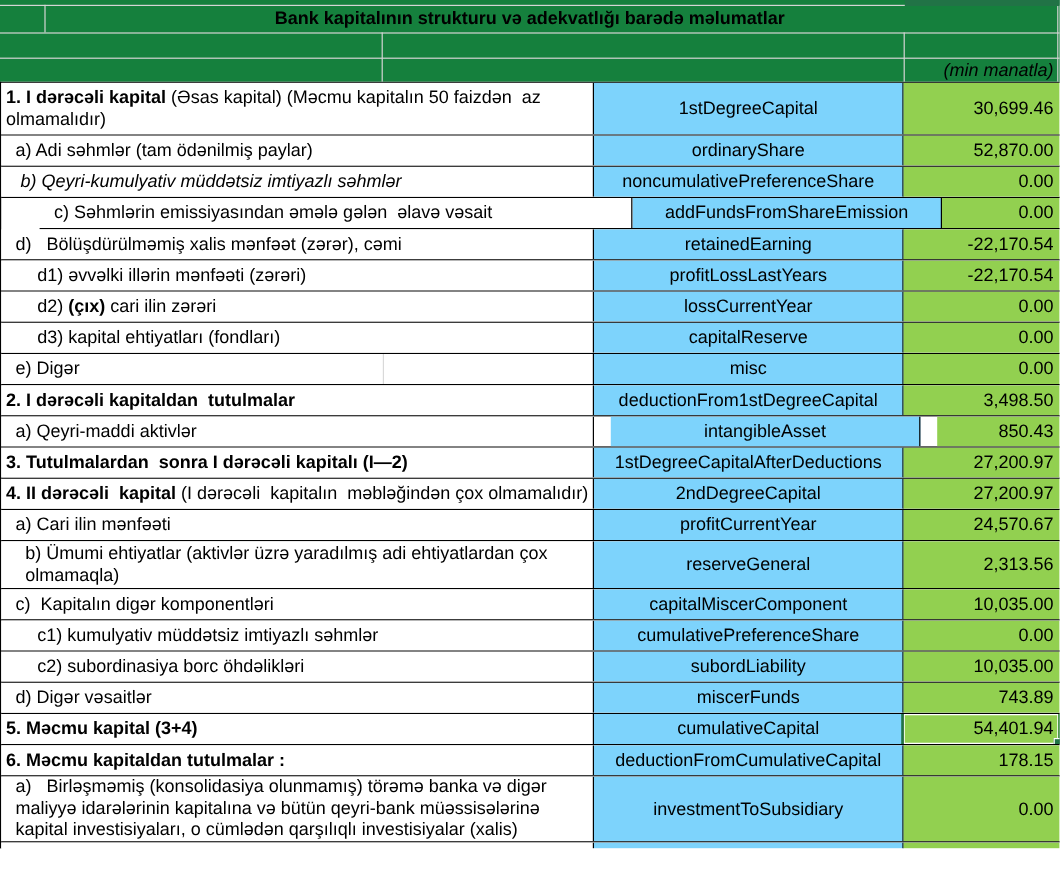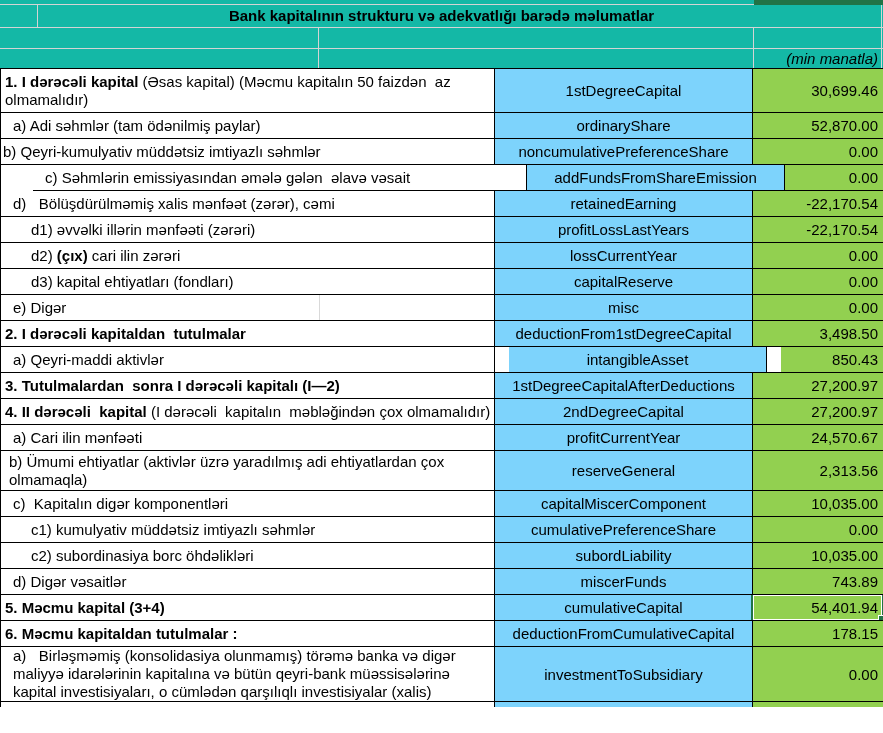--- a/index.html
+++ b/index.html
@@ -2,21 +2,21 @@
 <html><head>
 <meta charset="utf-8">
 <style>
   html,body{margin:0;padding:0;}
   body{
     width:883px;height:733px;overflow:hidden;background:#ffffff;
     font-family:"Liberation Sans","DejaVu Sans",sans-serif;color:#000;
   }
   .sheet{position:relative;width:883px;height:733px;}
   .top-right-bar{position:absolute;top:0;left:754px;width:129px;height:5px;background:#217346;z-index:5;}
-  .header{position:relative;height:68px;background:#14b8a6;}
+  .header{position:relative;height:68px;background:#15803d;}
   .grid-h{position:absolute;left:0;right:0;height:1px;background:#d4d4d4;}
   .grid-v{position:absolute;width:1px;background:#d4d4d4;}
   .title{
     position:absolute;top:4px;left:0;width:883px;height:23px;
     display:flex;align-items:center;justify-content:center;
     font-weight:bold;font-size:15px;
   }
   .unit{
     position:absolute;top:48px;right:0;width:330px;height:20px;
     display:flex;align-items:center;justify-content:flex-end;
@@ -80,21 +80,21 @@
         </div>
         <div class="t-row" style="height: 26px;">
           <div class="c-label">
             <span class="label-text" style="padding-left: 12px;"><span>a) Adi səhmlər (tam ödənilmiş paylar)</span></span>
           </div>
           <div class="c-field">ordinaryShare</div>
           <div class="c-value">52,870.00</div>
         </div>
         <div class="t-row" style="height: 26px;">
           <div class="c-label">
-            <span class="label-text" style="padding-left: 2px;"><span>b) Qeyri-kumulyativ müddətsiz imtiyazlı səhmlər</span></span>
+            <span class="label-text" style="padding-left: 16px; font-style: italic;"><span>b) Qeyri-kumulyativ müddətsiz imtiyazlı səhmlər</span></span>
           </div>
           <div class="c-field">noncumulativePreferenceShare</div>
           <div class="c-value">0.00</div>
         </div>
         <div class="t-row" style="height: 26px; margin-left: 32px;">
           <div class="c-label">
             <span class="label-text" style="padding-left: 12px;"><span>c) Səhmlərin emissiyasından əmələ gələn  əlavə vəsait</span></span>
           </div>
           <div class="c-field">addFundsFromShareEmission</div>
           <div class="c-value">0.00</div>
@@ -165,21 +165,21 @@
         </div>
         <div class="t-row" style="height: 26px;">
           <div class="c-label">
             <span class="label-text" style="padding-left: 12px;"><span>a) Cari ilin mənfəəti</span></span>
           </div>
           <div class="c-field">profitCurrentYear</div>
           <div class="c-value">24,570.67</div>
         </div>
         <div class="t-row" style="height: 40px;">
           <div class="c-label">
-            <span class="label-text" style="padding-left: 8px;"><span>b) Ümumi ehtiyatlar (aktivlər üzrə yaradılmış adi ehtiyatlardan çox olmamaqla)</span></span>
+            <span class="label-text" style="padding-left: 20px;"><span>b) Ümumi ehtiyatlar (aktivlər üzrə yaradılmış adi ehtiyatlardan çox olmamaqla)</span></span>
           </div>
           <div class="c-field">reserveGeneral</div>
           <div class="c-value">2,313.56</div>
         </div>
         <div class="t-row" style="height: 26px;">
           <div class="c-label">
             <span class="label-text" style="padding-left: 12px;"><span>c)  Kapitalın digər komponentləri</span></span>
           </div>
           <div class="c-field">capitalMiscerComponent</div>
           <div class="c-value">10,035.00</div>

